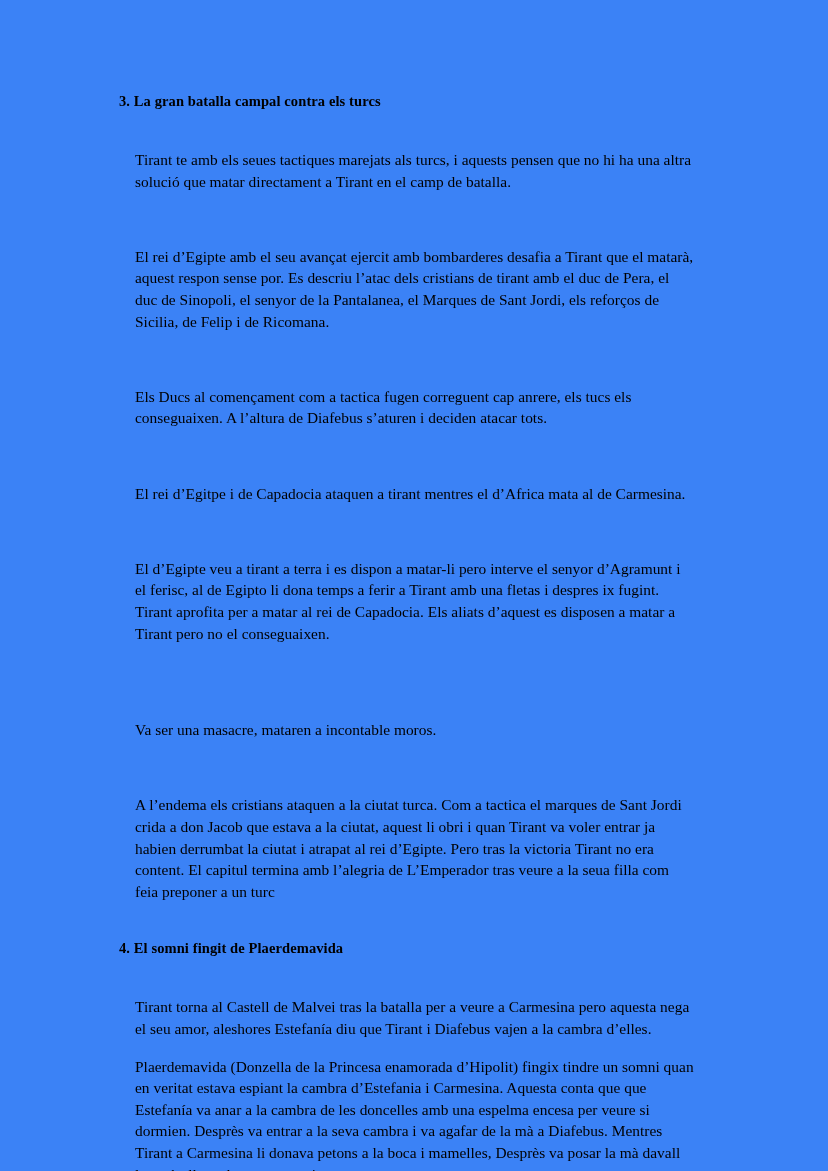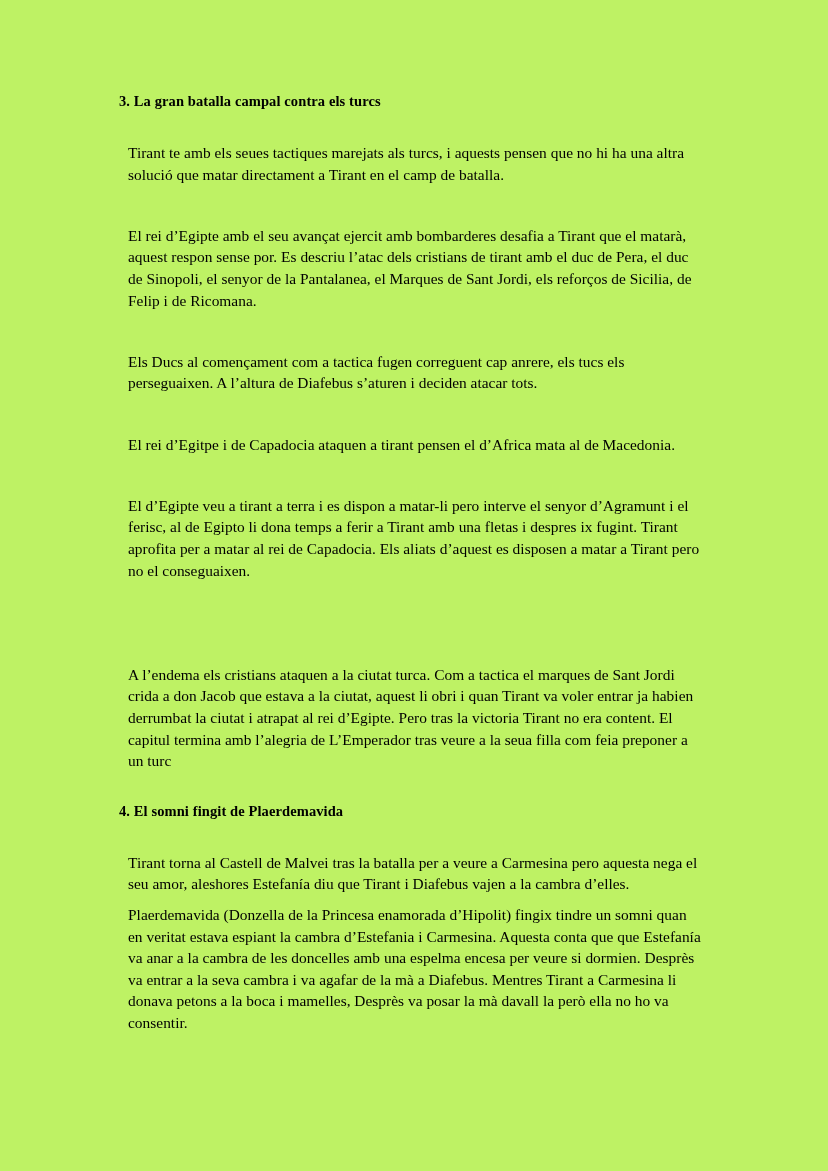--- a/index.html
+++ b/index.html
@@ -11,40 +11,40 @@
     width: 828px;
     height: 1171px;
     font-family: "Liberation Serif", serif;
     color: #000000;
     overflow: hidden;
   }
   .page {
     position: relative;
     width: 828px;
     height: 1171px;
-    background: #bef264;
+    background: #3b82f6;
     box-sizing: border-box;
     padding: 92px 118px 16px 119px;
   }
   .doc-body {
     width: 592px;
   }
   h2.section-heading {
     font-family: "Liberation Serif", serif;
     font-size: 14.5px;
     font-weight: bold;
     margin: 0;
     padding: 0;
     line-height: 19.4px;
     letter-spacing: 0.1px;
   }
   p.para {
     font-size: 15.4px;
     line-height: 21.6px;
-    margin: 9px;
+    margin: 16px;
     padding: 0;
     text-align: left;
     letter-spacing: 0.02px;
   }
   .gap-blank {
     height: 21.6px;
   }
   .gap-small {
     height: 10px;
   }
@@ -59,28 +59,29 @@
 <body>
 
 <div class="page">
   <div class="doc-body" id="doc-body">
       <h2 class="section-heading">3. La gran batalla campal contra els turcs</h2>
       <div class="gap-heading-post"></div>
       <p class="para">Tirant te amb els seues tactiques marejats als turcs, i aquests pensen que no hi ha una altra solució que matar directament a Tirant en el camp de batalla.</p>
       <div class="gap-blank"></div>
       <p class="para">El rei d’Egipte amb el seu avançat ejercit amb bombarderes desafia a Tirant que el matarà, aquest respon sense por. Es descriu l’atac dels cristians de tirant amb el duc de Pera, el duc de Sinopoli, el senyor de la Pantalanea, el Marques de Sant Jordi, els reforços de Sicilia, de Felip i de Ricomana.</p>
       <div class="gap-blank"></div>
-      <p class="para">Els Ducs al començament com a tactica fugen correguent cap anrere, els tucs els perseguaixen. A l’altura de Diafebus s’aturen i deciden atacar tots.</p>
+      <p class="para">Els Ducs al començament com a tactica fugen correguent cap anrere, els tucs els conseguaixen. A l’altura de Diafebus s’aturen i deciden atacar tots.</p>
       <div class="gap-blank"></div>
-      <p class="para">El rei d’Egitpe i de Capadocia ataquen a tirant pensen el d’Africa mata al de Macedonia.</p>
+      <p class="para">El rei d’Egitpe i de Capadocia ataquen a tirant mentres el d’Africa mata al de Carmesina.</p>
       <div class="gap-blank"></div>
       <p class="para">El d’Egipte veu a tirant a terra i es dispon a matar-li pero interve el senyor d’Agramunt i el ferisc, al de Egipto li dona temps a ferir a Tirant amb una fletas i despres ix fugint. Tirant aprofita per a matar al rei de Capadocia. Els aliats d’aquest es disposen a matar a Tirant pero no el conseguaixen.</p>
       <div class="gap-blank"></div>
       <div class="gap-blank"></div>
       <div class="gap-small" style="height: 0px;"></div>
+      <p class="para">Va ser una masacre, mataren a incontable moros.</p>
       <div class="gap-blank"></div>
       <p class="para">A l’endema els cristians ataquen a la ciutat turca. Com a tactica el marques de Sant Jordi crida a don Jacob que estava a la ciutat, aquest li obri i quan Tirant va voler entrar ja habien derrumbat la ciutat i atrapat al rei d’Egipte. Pero tras la victoria Tirant no era content. El capitul termina amb l’alegria de L’Emperador tras veure a la seua filla com feia preponer a un turc</p>
       <div class="gap-heading-pre"></div>
       <h2 class="section-heading">4. El somni fingit de Plaerdemavida</h2>
       <div class="gap-heading-post"></div>
       <p class="para">Tirant torna al Castell de Malvei tras la batalla per a veure a Carmesina pero aquesta nega el seu amor, aleshores Estefanía diu que Tirant i Diafebus vajen a la cambra d’elles.</p>
       <div class="gap-small" style="height: 0px;"></div>
       <p class="para">Plaerdemavida (Donzella de la Princesa enamorada d’Hipolit) fingix tindre un somni quan en veritat estava espiant la cambra d’Estefania i Carmesina. Aquesta conta que que Estefanía va anar a la cambra de les doncelles amb una espelma encesa per veure si dormien. Desprès va entrar a la seva cambra i va agafar de la mà a Diafebus.  Mentres Tirant a Carmesina li donava petons a la boca i mamelles, Desprès va posar la mà davall la però ella no ho va consentir.</p>
       <div class="gap-small" style="height: 0px;"></div>
       <div class="gap-blank"></div>

